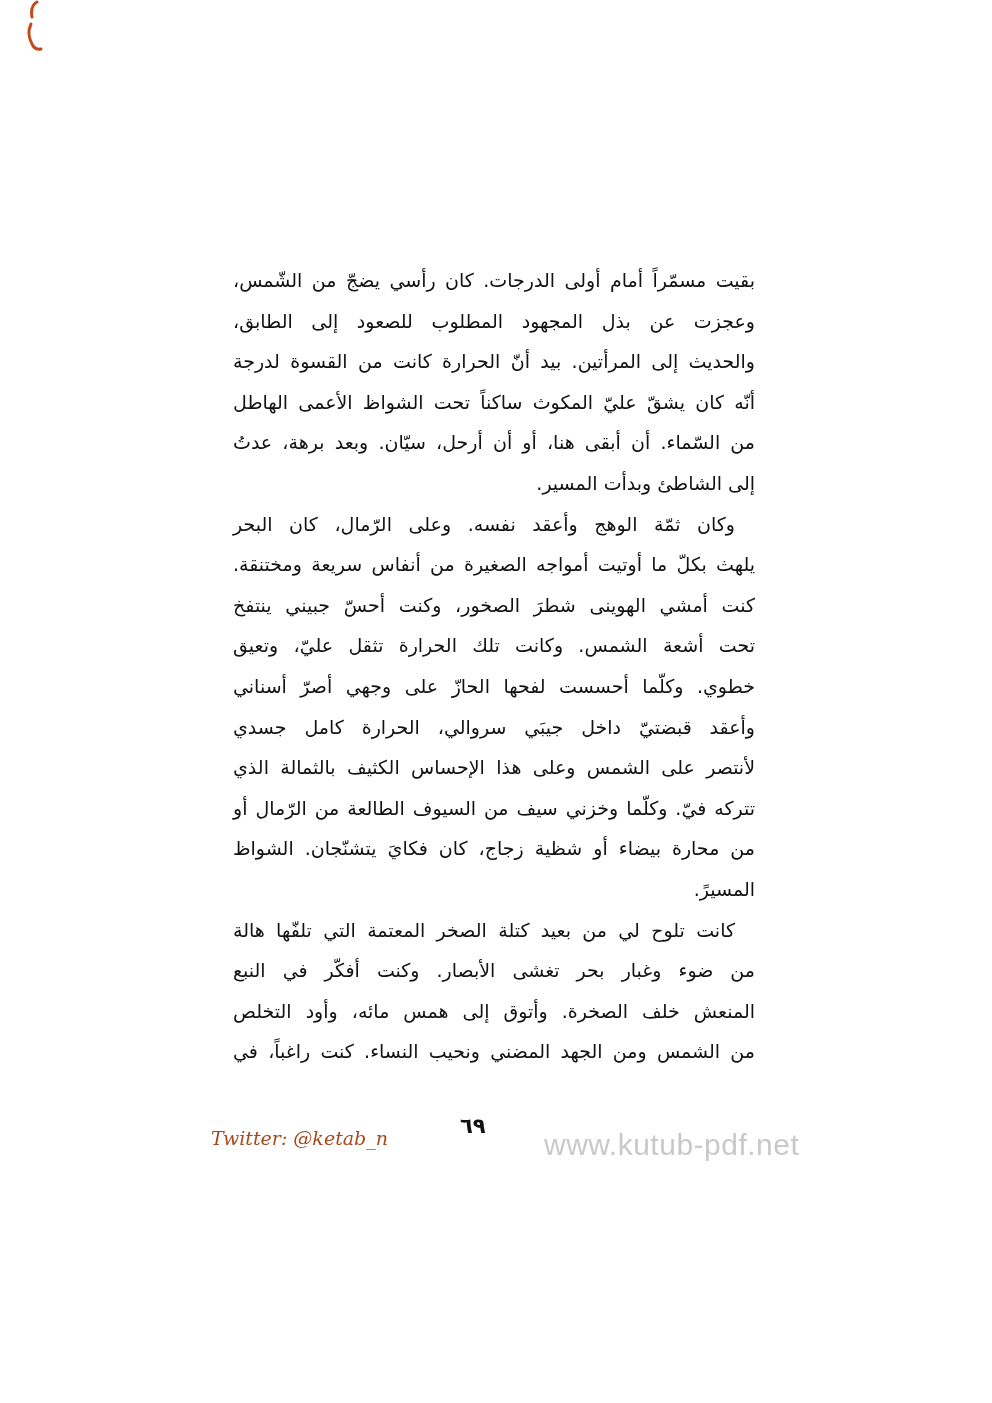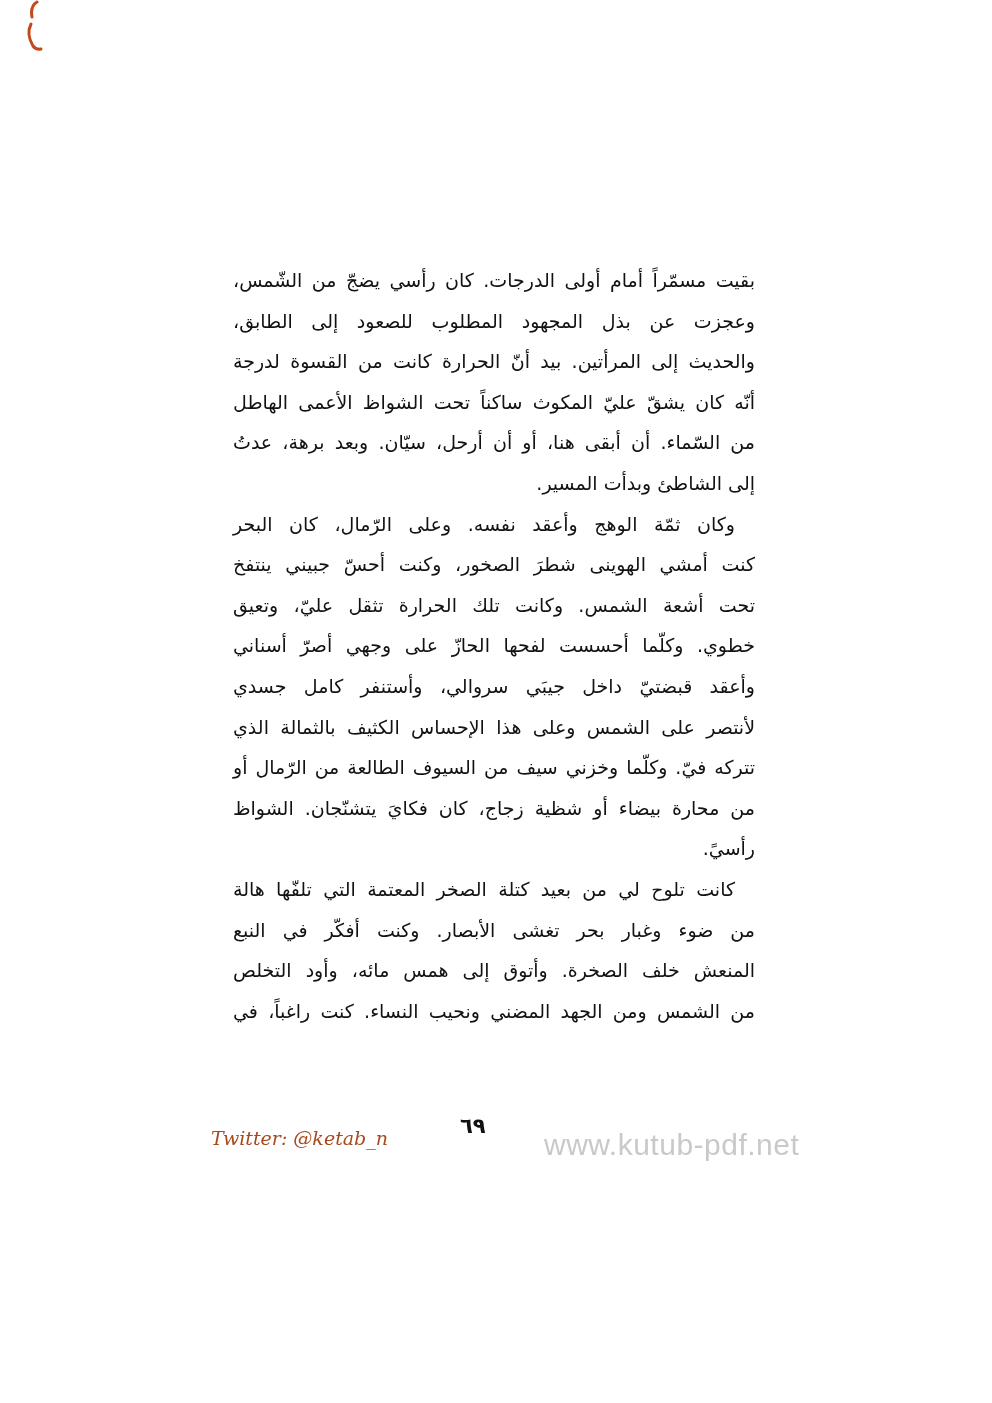--- a/index.html
+++ b/index.html
@@ -78,28 +78,29 @@
   <main class="text-block">
 
     <div class="line">بقيت مسمّراً أمام أولى الدرجات. كان رأسي يضجّ من الشّمس،</div>
     <div class="line">وعجزت عن بذل المجهود المطلوب للصعود إلى الطابق،</div>
     <div class="line">والحديث إلى المرأتين. بيد أنّ الحرارة كانت من القسوة لدرجة</div>
     <div class="line">أنّه كان يشقّ عليّ المكوث ساكناً تحت الشواظ الأعمى الهاطل</div>
     <div class="line">من السّماء. أن أبقى هنا، أو أن أرحل، سيّان. وبعد برهة، عدتُ</div>
     <div class="line last">إلى الشاطئ وبدأت المسير.</div>
 
     <div class="line indent">وكان ثمّة الوهج وأعقد نفسه. وعلى الرّمال، كان البحر</div>
+    <div class="line">يلهث بكلّ ما أوتيت أمواجه الصغيرة من أنفاس سريعة ومختنقة.</div>
     <div class="line">كنت أمشي الهوينى شطرَ الصخور، وكنت أحسّ جبيني ينتفخ</div>
     <div class="line">تحت أشعة الشمس. وكانت تلك الحرارة تثقل عليّ، وتعيق</div>
     <div class="line">خطوي. وكلّما أحسست لفحها الحازّ على وجهي أصرّ أسناني</div>
-    <div class="line">وأعقد قبضتيّ داخل جيبَي سروالي، وأستنفر كامل جسدي</div>
+    <div class="line">وأعقد قبضتيّ داخل جيبَي سروالي، الحرارة كامل جسدي</div>
     <div class="line">لأنتصر على الشمس وعلى هذا الإحساس الكثيف بالثمالة الذي</div>
     <div class="line">تتركه فيّ. وكلّما وخزني سيف من السيوف الطالعة من الرّمال أو</div>
     <div class="line">من محارة بيضاء أو شظية زجاج، كان فكايَ يتشنّجان. الشواظ</div>
-    <div class="line last">رأسيً.</div>
+    <div class="line last">المسيرً.</div>
 
     <div class="line indent">كانت تلوح لي من بعيد كتلة الصخر المعتمة التي تلفّها هالة</div>
     <div class="line">من ضوء وغبار بحر تغشى الأبصار. وكنت أفكّر في النبع</div>
     <div class="line">المنعش خلف الصخرة. وأتوق إلى همس مائه، وأود التخلص</div>
     <div class="line">من الشمس ومن الجهد المضني ونحيب النساء. كنت راغباً، في</div>
   </main>
 
   <footer>
     <div class="twitter-credit">Twitter: @ketab_n</div>
     <div class="page-number">٦٩</div>

